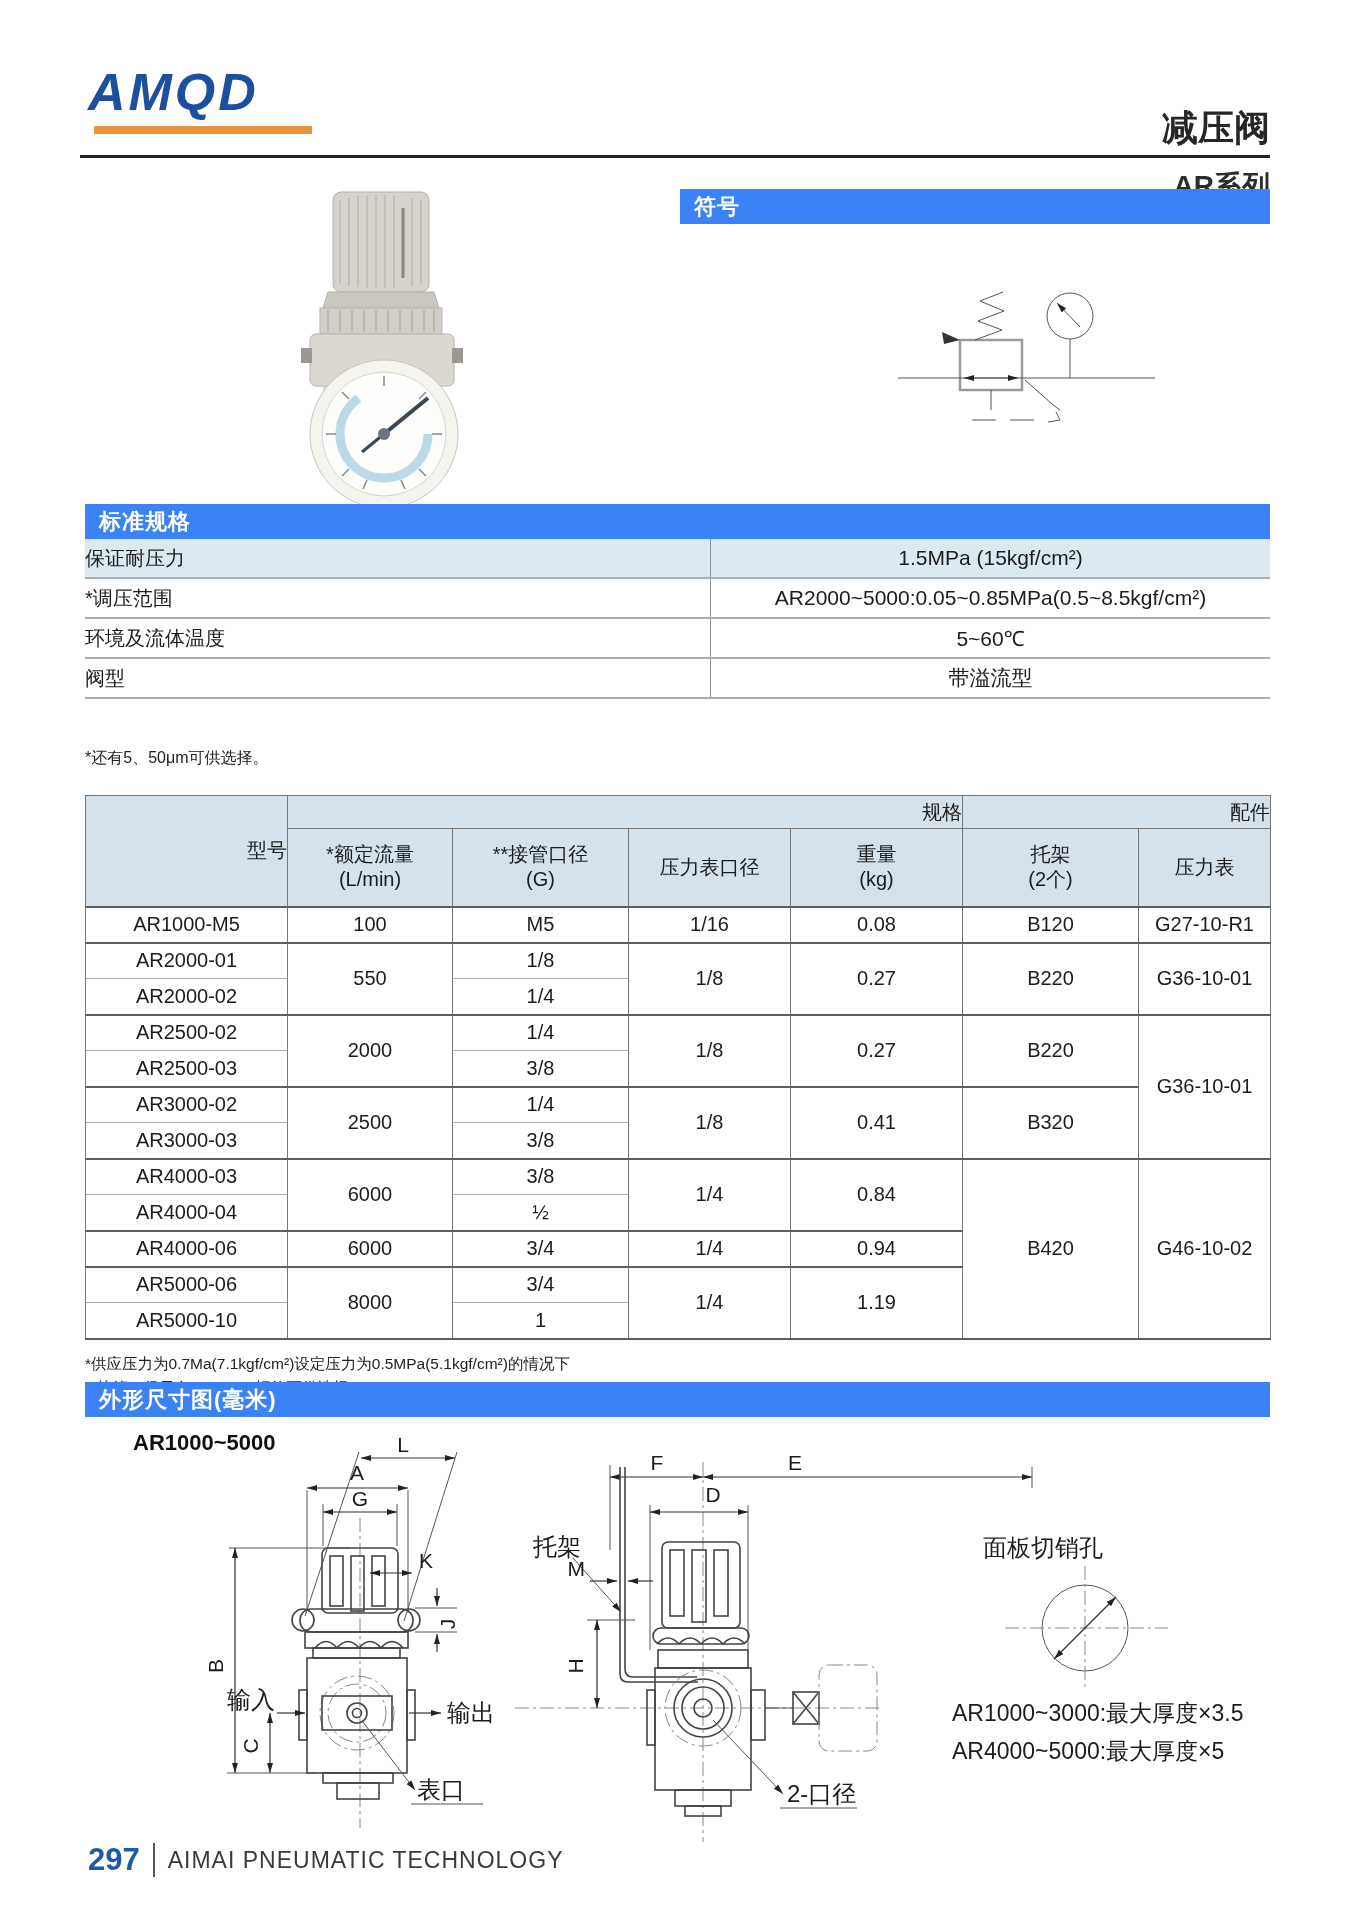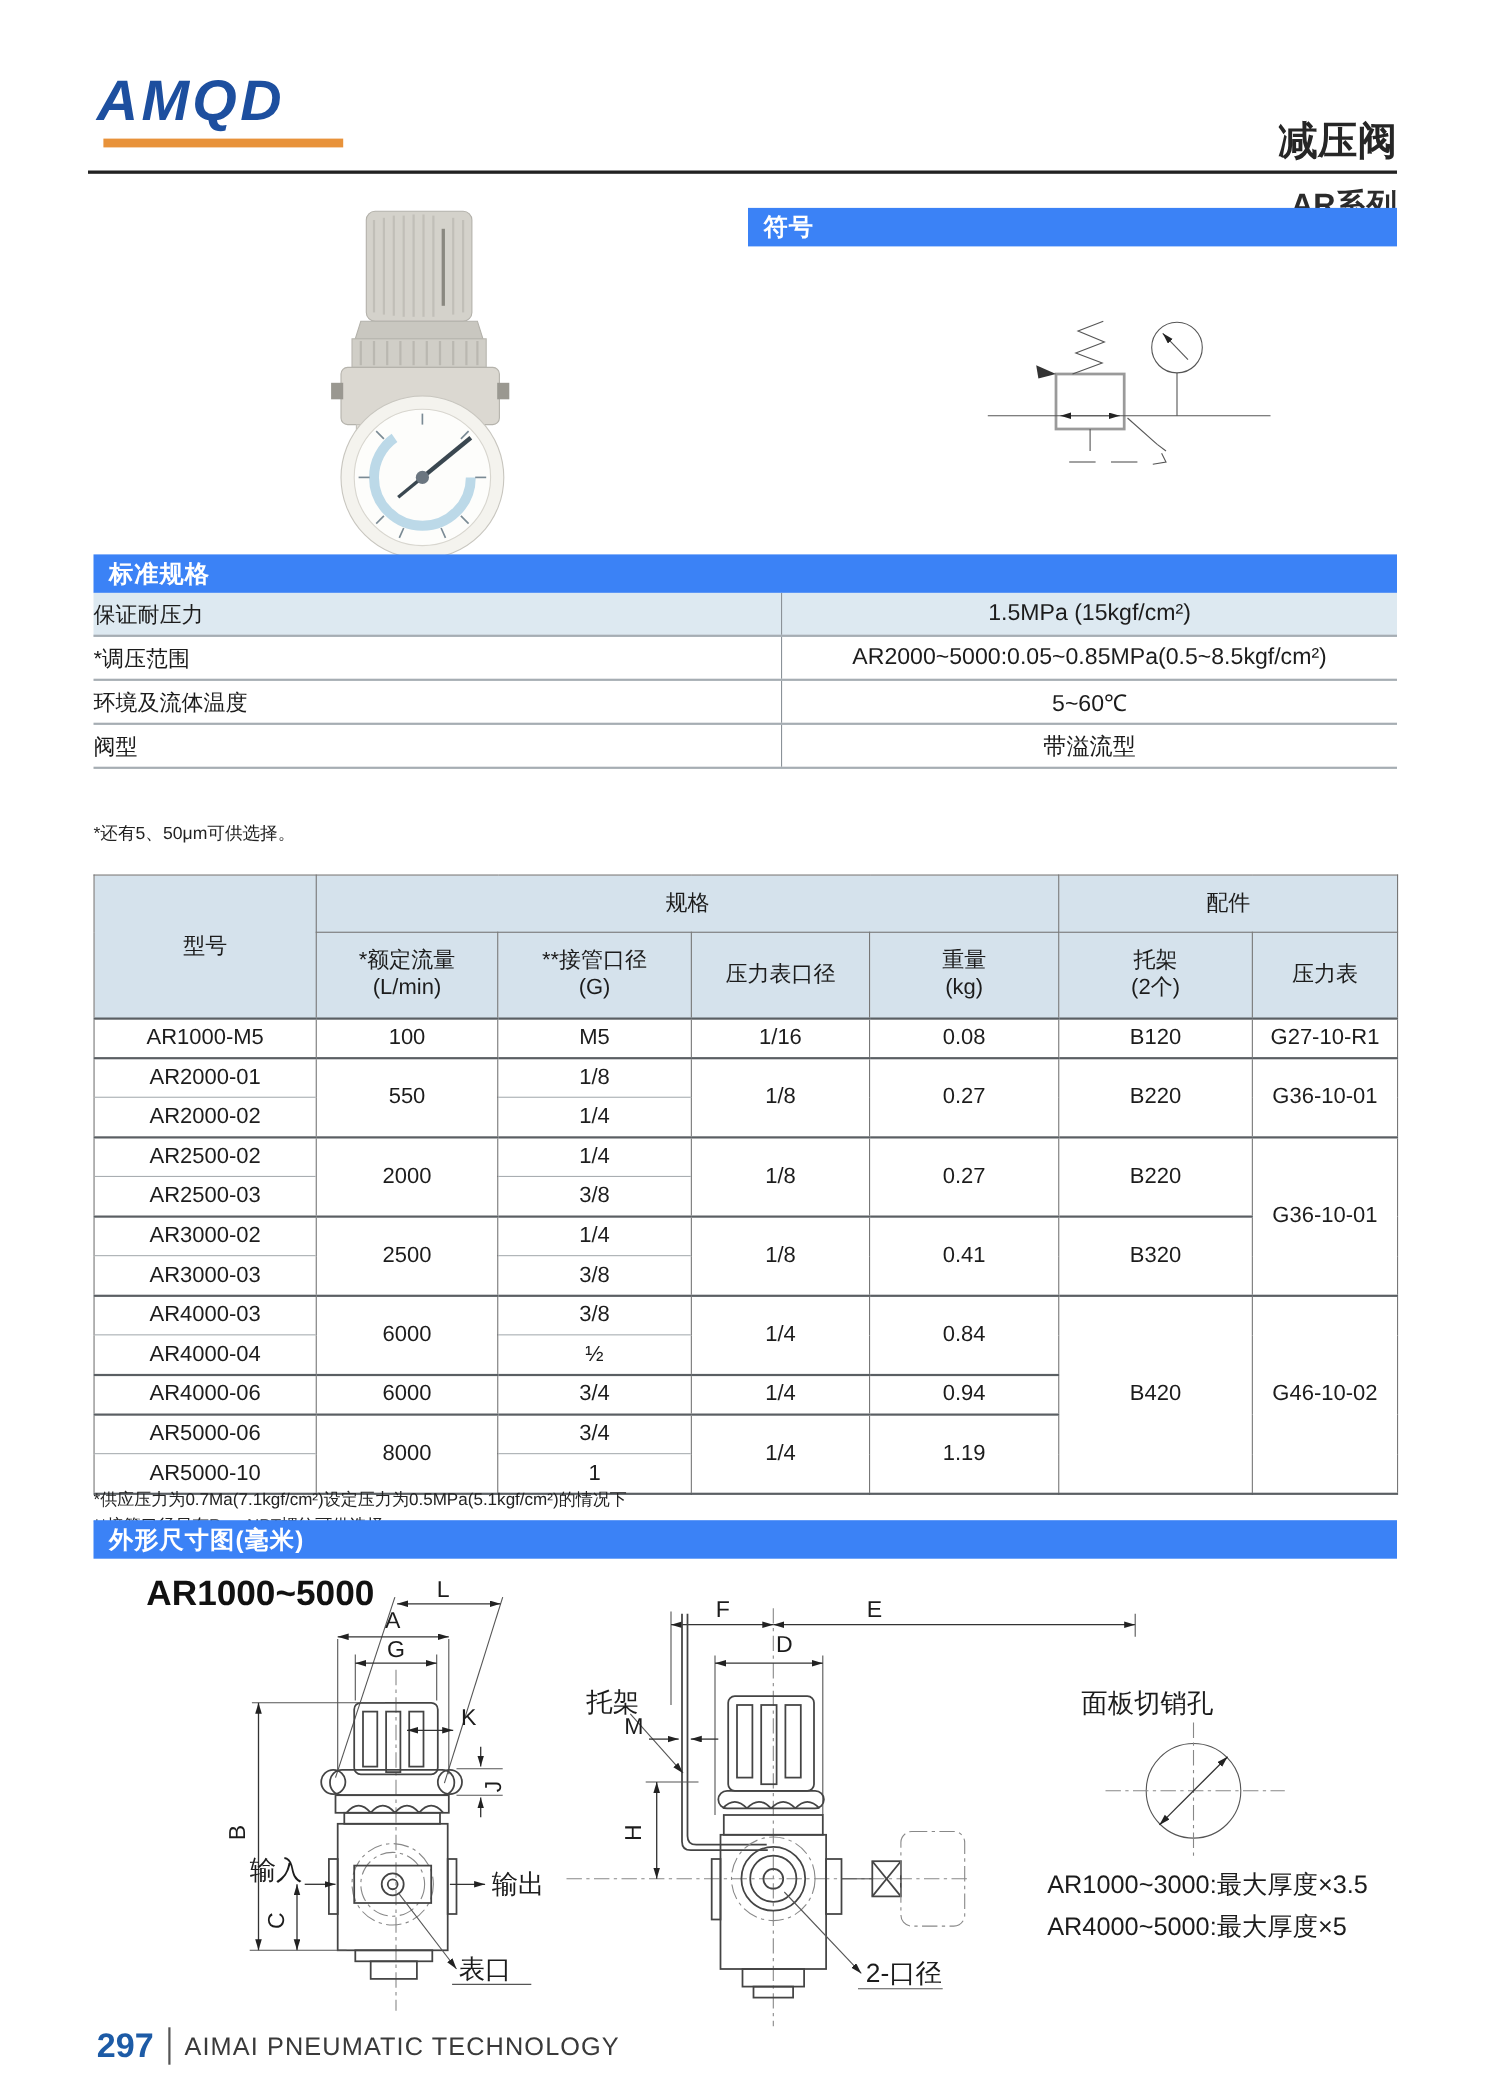--- a/index.html
+++ b/index.html
@@ -30,29 +30,29 @@
   .spec-value { flex:1; display:flex; align-items:center; justify-content:center; font-size:21px;
                 border-left:1px solid #8b9298; }
   .spec-footnote { position:absolute; left:85px; top:748px; font-size:16px; color:#222; }
 
   
   .model-table { position:absolute; left:85px; top:795px; width:1185px; border-collapse:collapse; table-layout:fixed; }
   .model-table th, .model-table td { border-left:1px solid #777; border-right:1px solid #777;
       text-align:center; vertical-align:middle; font-weight:400; font-size:20px; color:#1c1c1c; }
   .model-table th { background:#d5e2ec; border-top:1px solid #777; border-bottom:1px solid #777;
       white-space:pre-line; line-height:1.25; }
-  .model-table tr.ghead th { height:52px; }
+  .model-table tr.ghead th { height:33px;text-align:right; }
   .model-table tr.shead th { height:78px; }
   .model-table td { height:36px; border-top:1px solid #a9aeb2; }
   .model-table tr.hsep td { border-top:2px solid #5a5f63; }
   .model-table { border-bottom:2px solid #5a5f63; }
   .table-footnotes { position:absolute; left:85px; top:1352px; font-size:15.5px; line-height:1.55; color:#222; }
 
   
-  .model-range { position:absolute; left:133px; top:1430px; font-size:32px; font-weight:800; color:#111; }
+  .model-range { position:absolute; left:133px; top:1430px; font-size:22px; font-weight:800; color:#111; }
   .panel-title { position:absolute; left:983px; top:1532px; font-size:24px; color:#1c1c1c; }
   .panel-notes { position:absolute; left:952px; top:1695px; font-size:23px; line-height:1.65; color:#1c1c1c; }
 
   
   .footer { position:absolute; left:88px; top:1842px; display:flex; align-items:center; }
   .page-num { font-size:31px; font-weight:800; color:#1d5ba6; }
   .footer-div { width:2px; height:34px; background:#555; margin:0 13px; }
   .company { font-size:23px; color:#3a3a3a; letter-spacing:1px; }
 
   svg { position:absolute; overflow:visible; }

